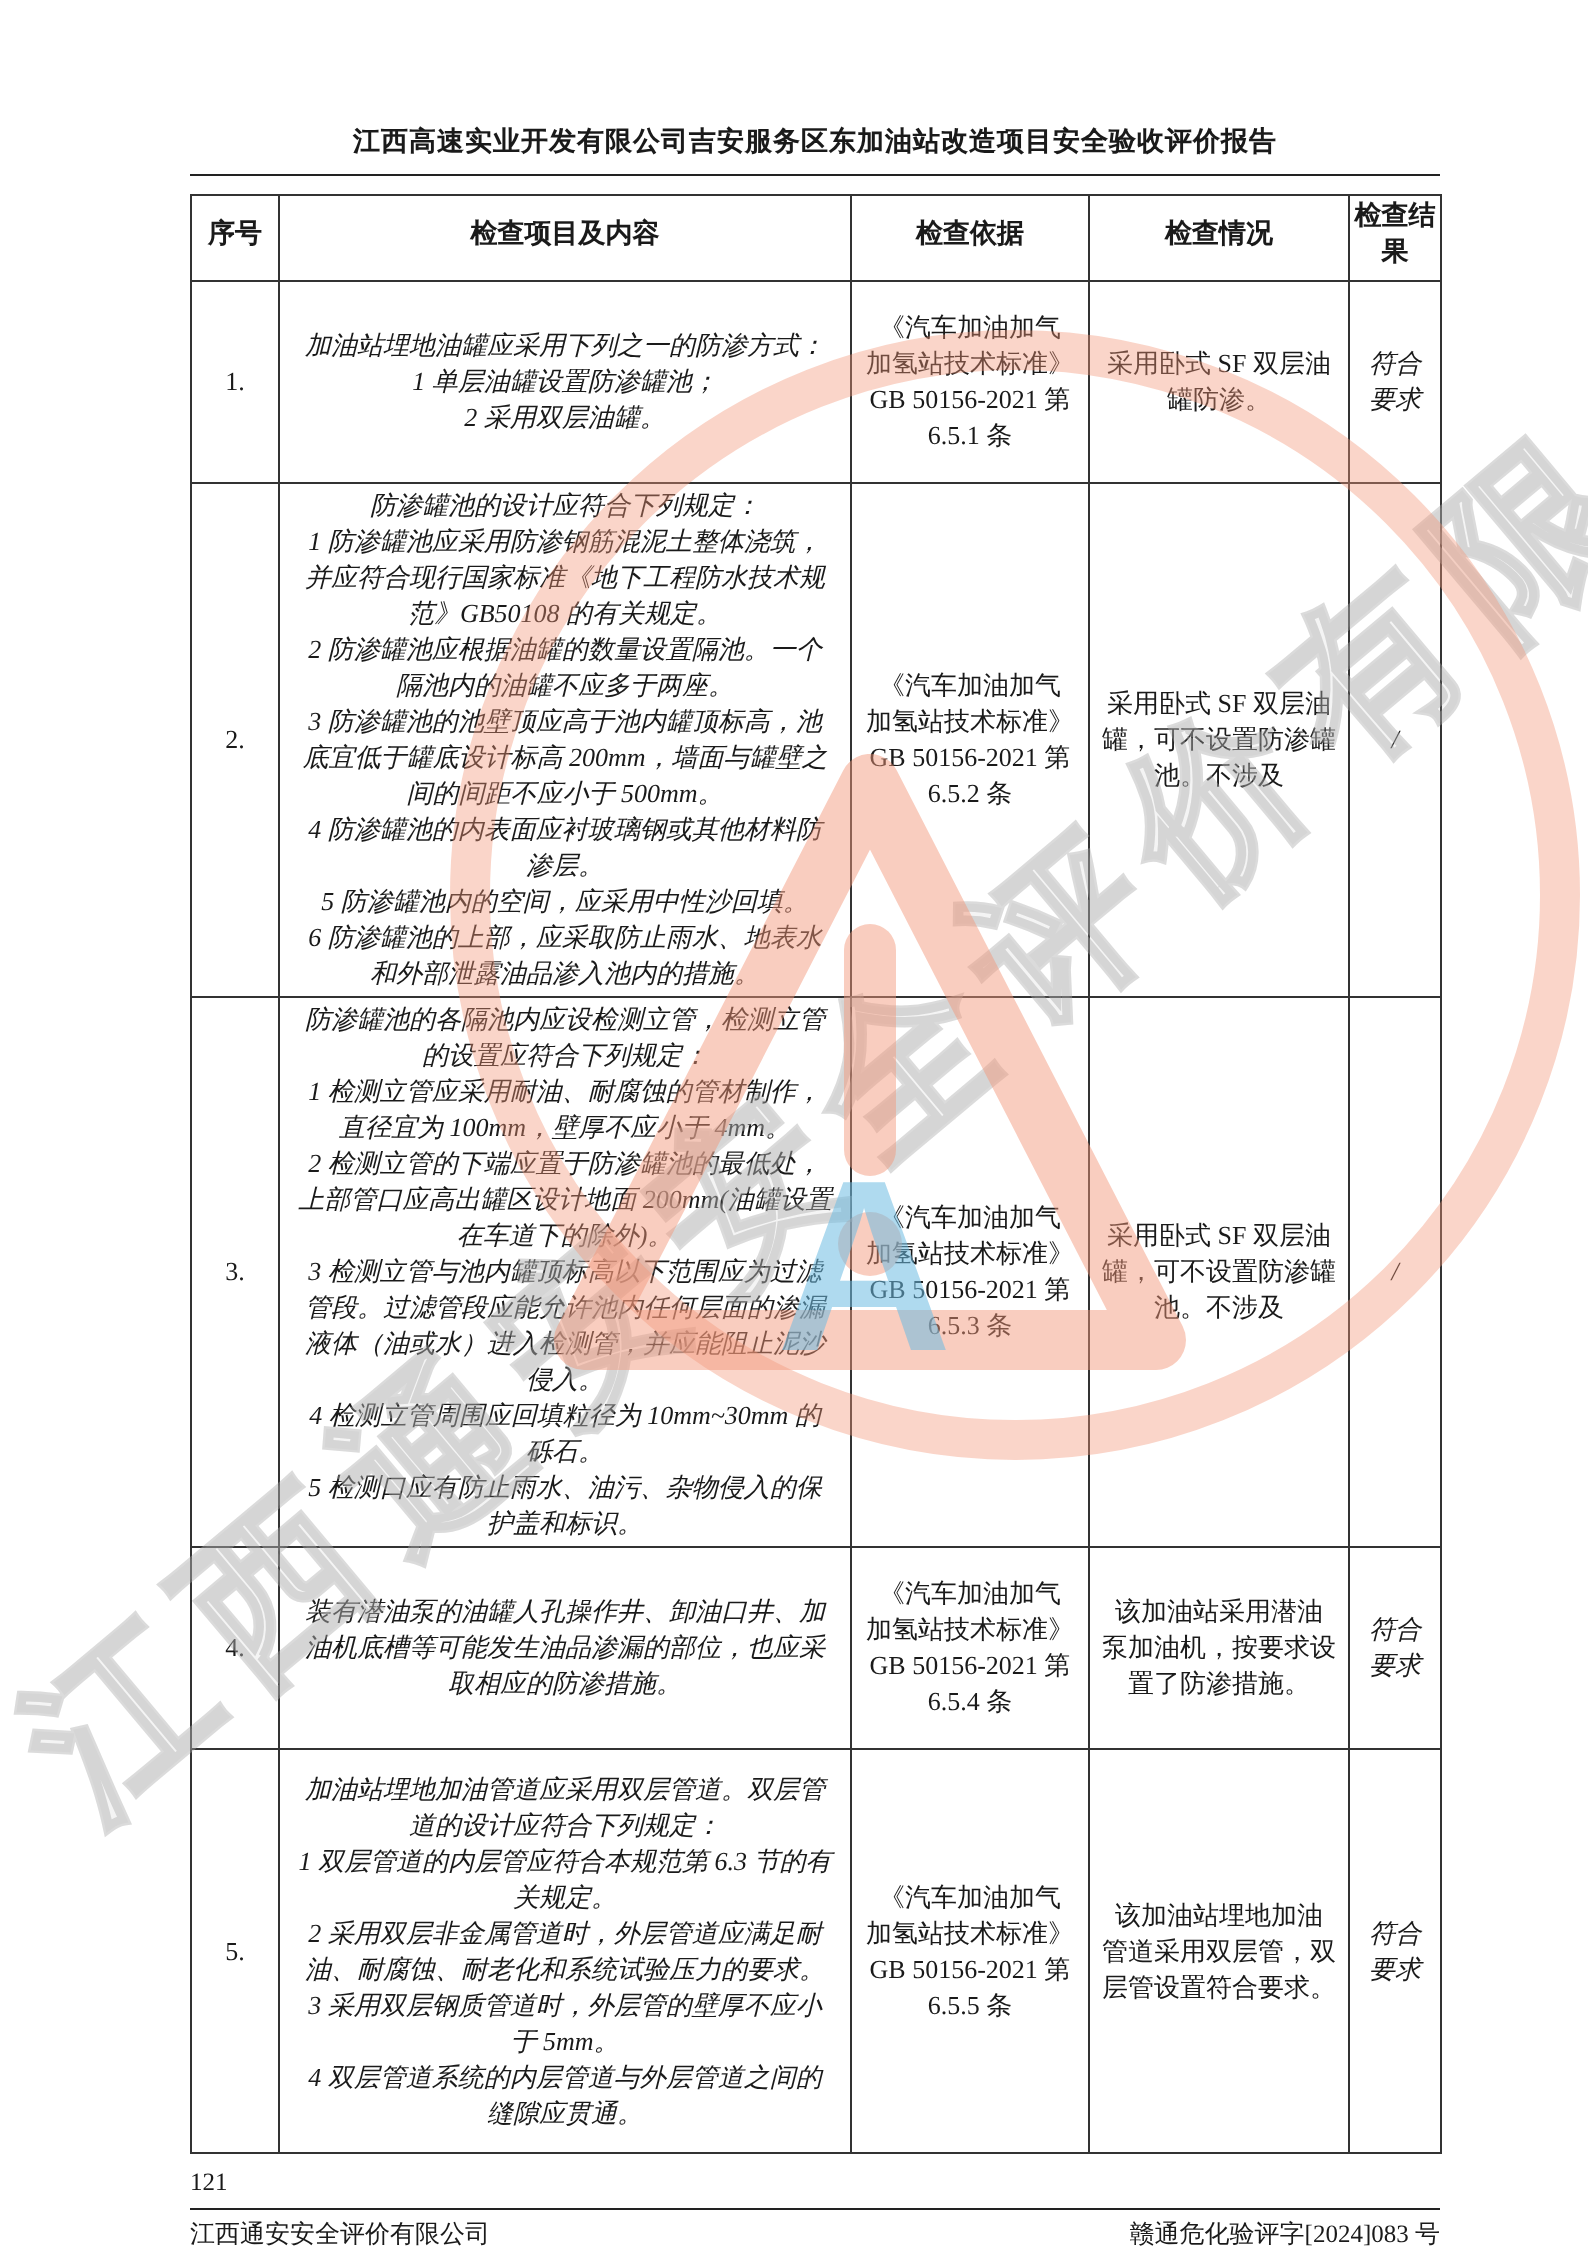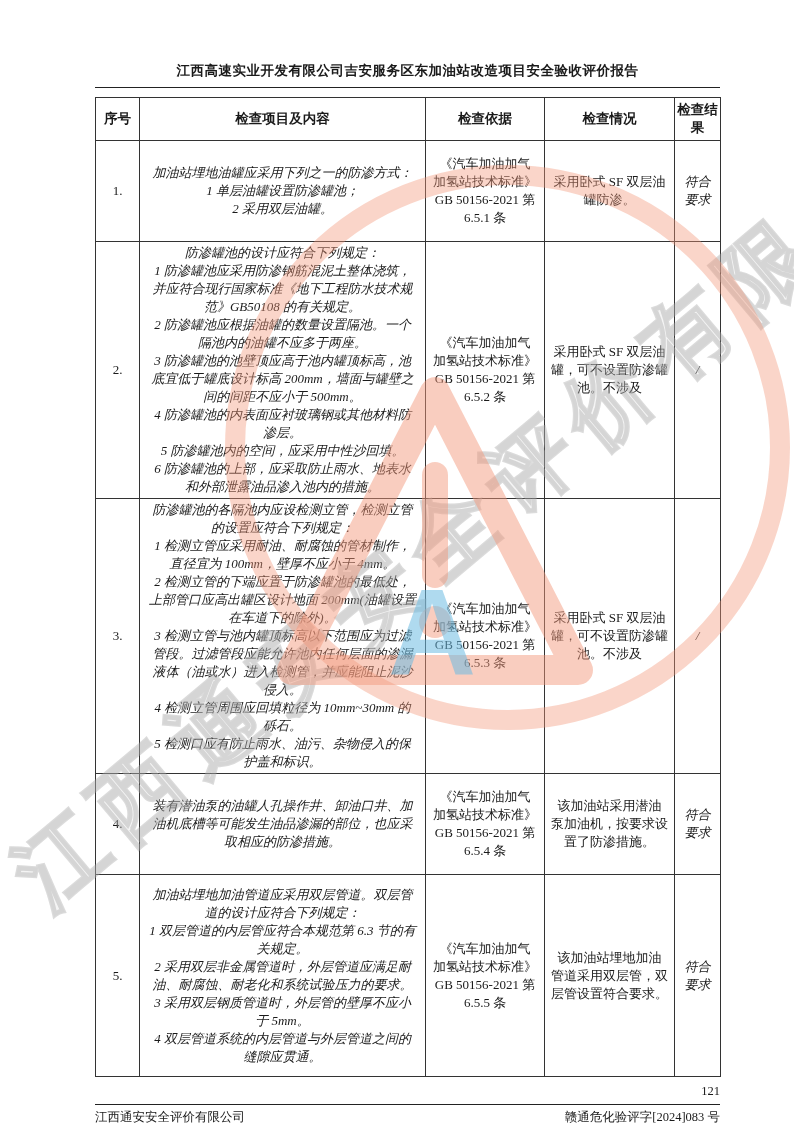--- a/index.html
+++ b/index.html
@@ -32,33 +32,33 @@
   table.insp th, table.insp td {
     border:1px solid #333;
     vertical-align:middle;
     text-align:center;
     font-size:13px;
     line-height:18px;
     white-space:pre-line;
     overflow:hidden;
   }
   table.insp th { font-size:13.5px; font-weight:bold; padding:3px 2px; }
-  tr.hrow   { height:40px; }
+  tr.hrow   { height:40px;font-family:Liberation Mono, monospace; }
   tr.r1 { height:76px; }
   tr.r2 { height:255px; }
   tr.r3 { height:270px; }
   tr.r4 { height:77px; }
   tr.r5 { height:202px; }
   td.c-no        { padding:2px 3px; }
   td.c-content   { padding:2px 9px;font-style:italic; }
   td.c-basis     { padding:14px 4px; }
   td.c-situation { padding:2px 5px; }
   td.c-result    { padding:2px 3px;font-style:italic; }
   .page-num {
-    text-align:right;
+    text-align:left;
     font-size:12.5px;
     margin-top:7px;
     padding-bottom:5px;
     border-bottom:1.5px solid #222;
   }
   .footer-row {
     display:flex;
     justify-content:space-between;
     margin-top:4px;
     font-size:12.5px;

